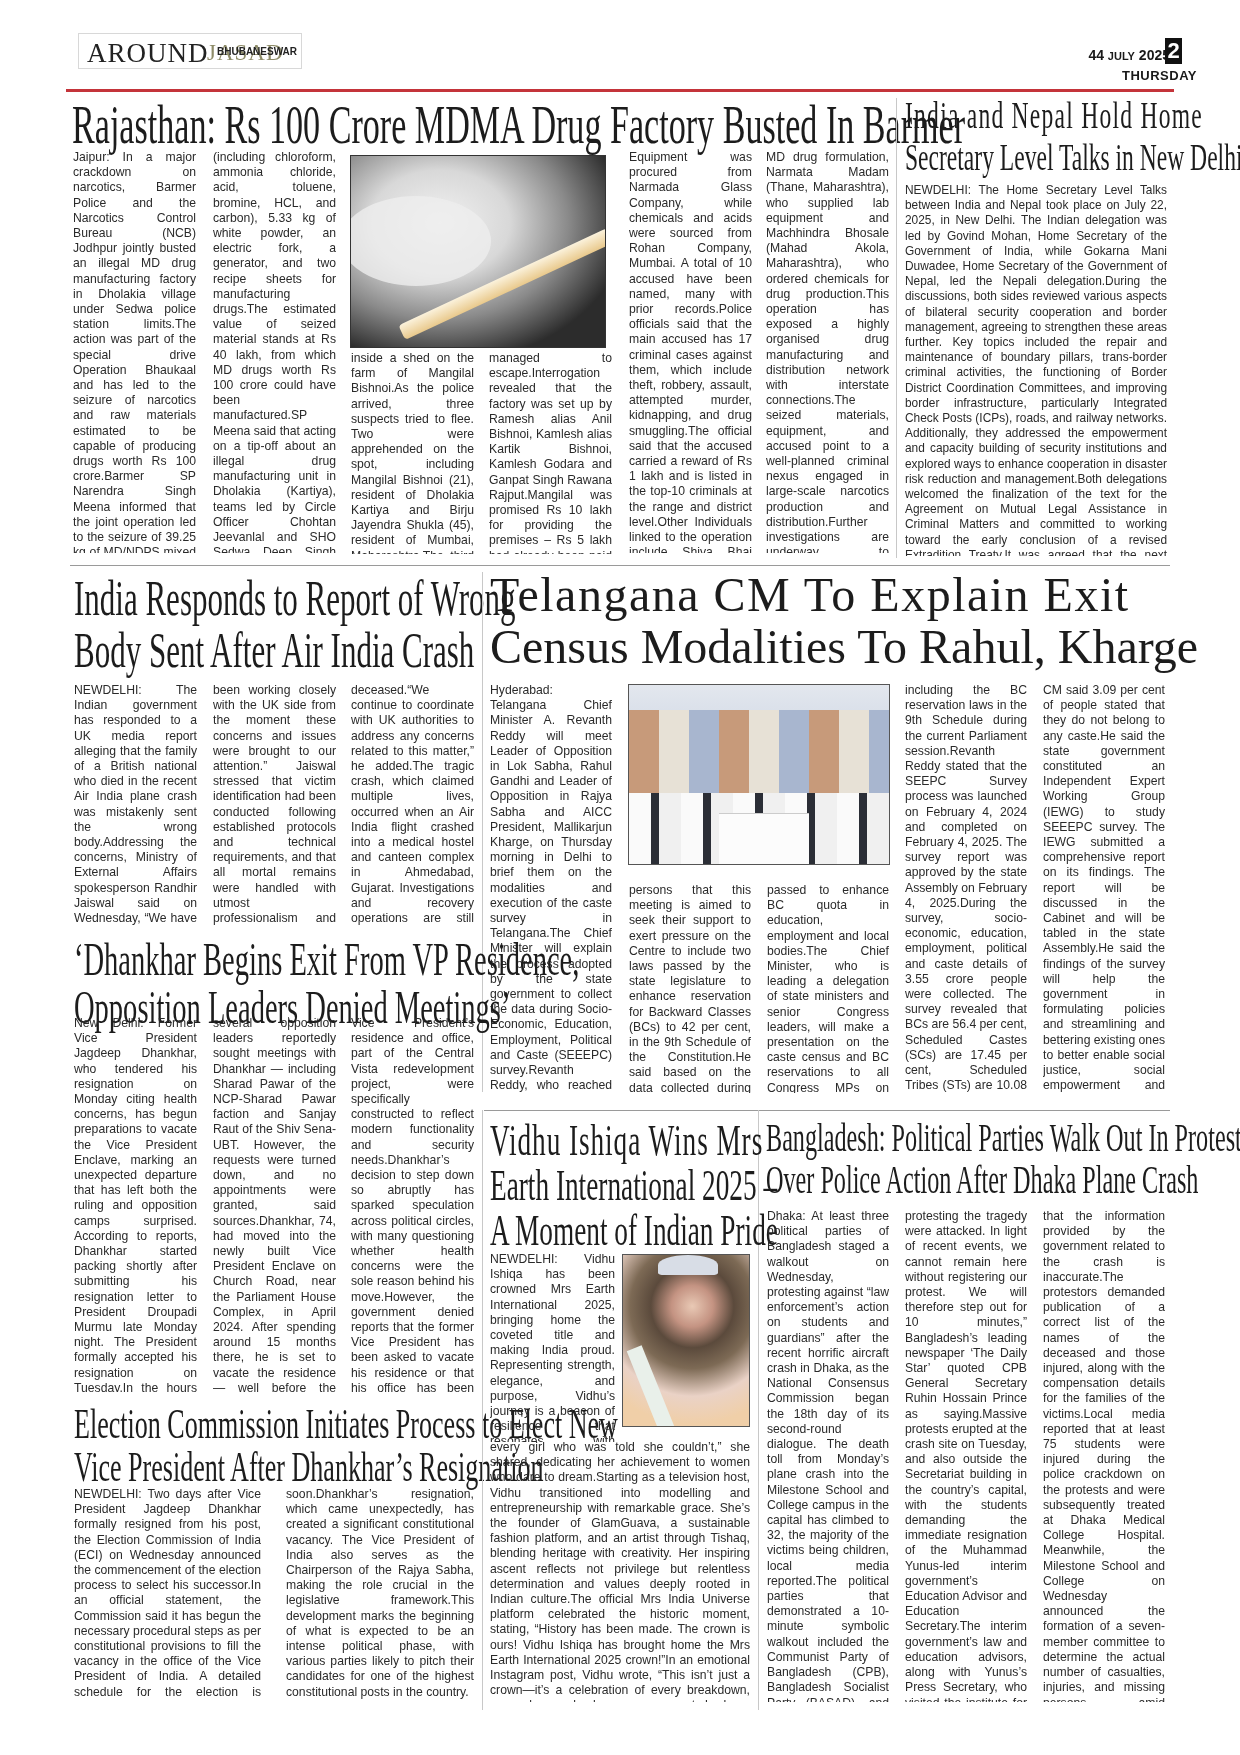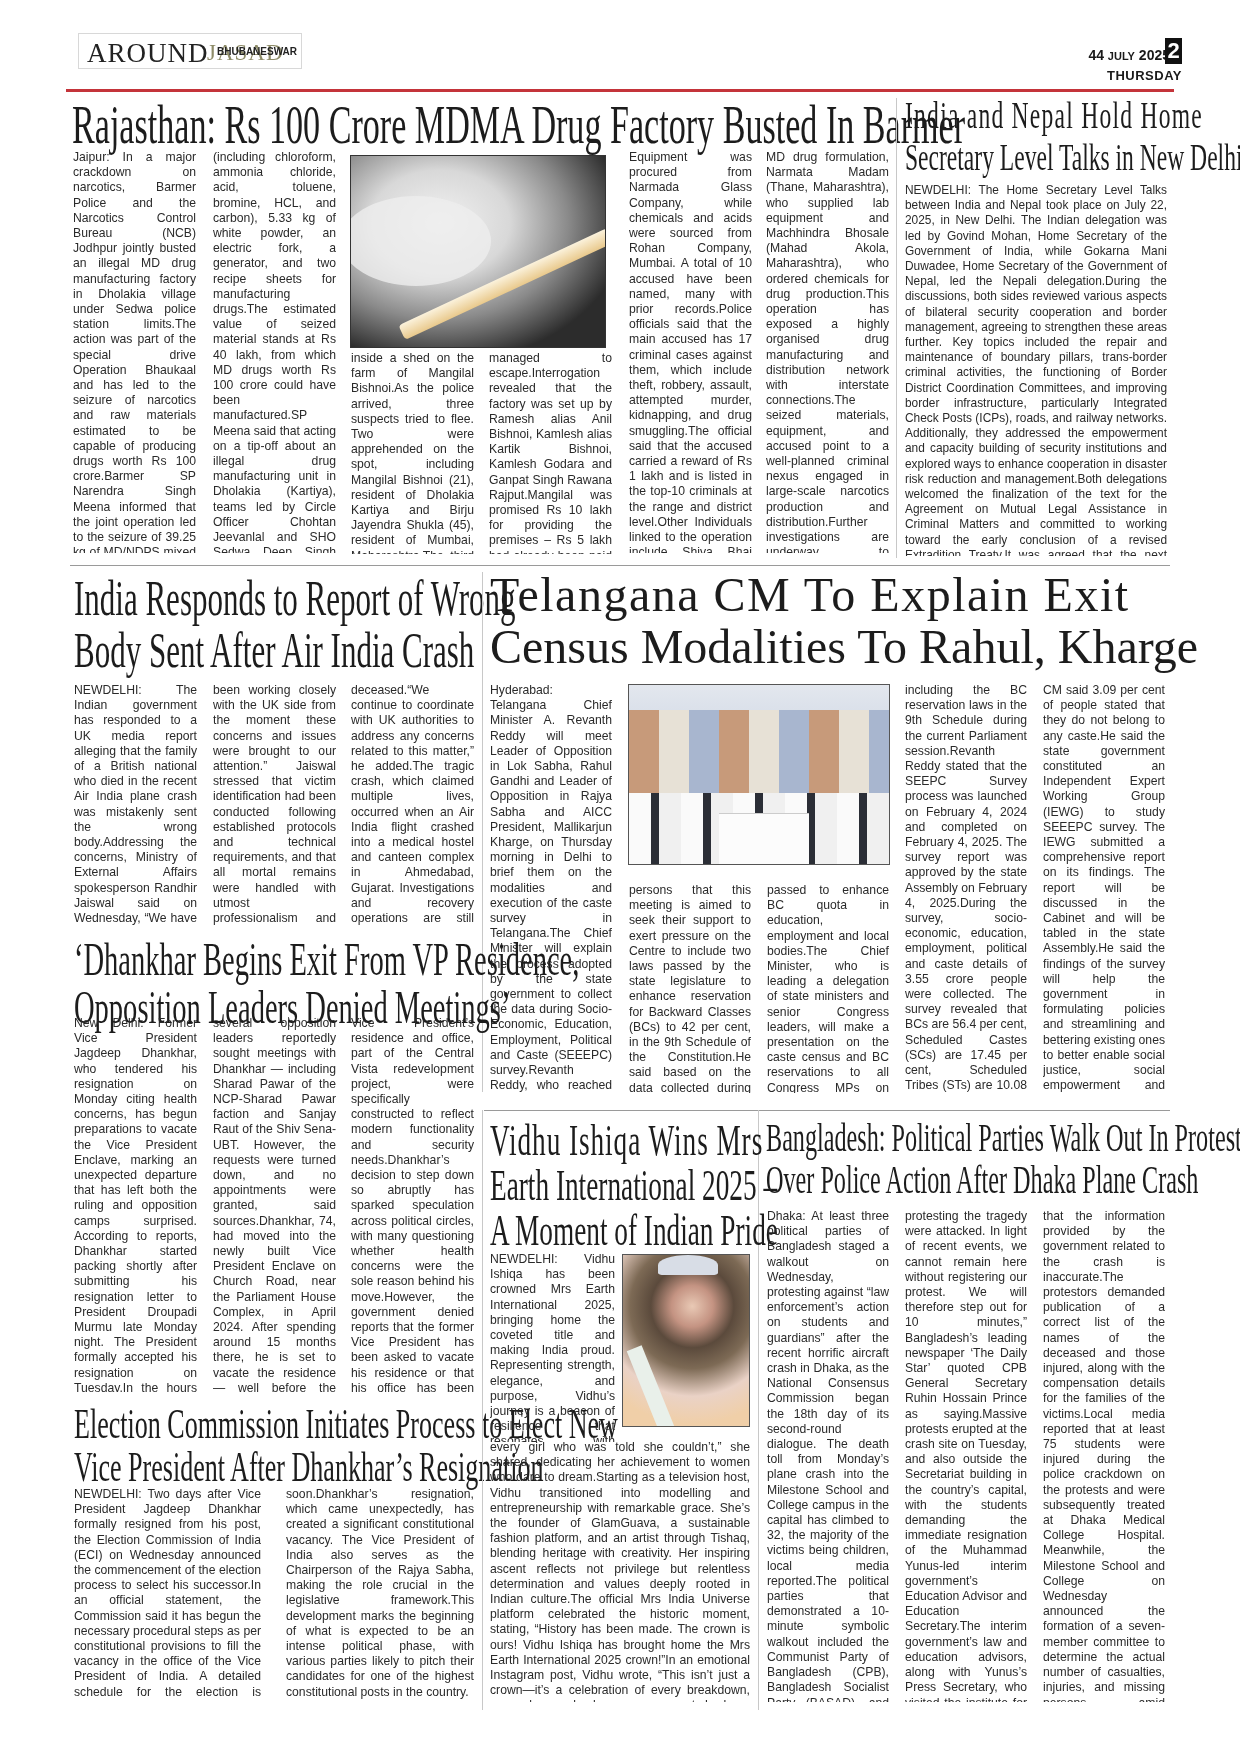--- a/index.html
+++ b/index.html
@@ -6,21 +6,21 @@
   html, body { width: 1240px; height: 1755px; background: #ffffff; overflow: hidden; }
   body { position: relative; font-family: "Liberation Serif", "DejaVu Serif", serif; color: #222; }
   .abs { position: absolute; }
   .masthead-logo { left: 78px; top: 33px; width: 224px; height: 36px; border: 1px solid #d8d8d8; background: #fff; }
   .logo-around { position: absolute; left: 8px; top: 4px; font-size: 27px; letter-spacing: 1px; color: #222; font-family: "Liberation Serif", serif; }
   .logo-odisha { position: absolute; left: 128px; top: 6px; font-size: 23px; color: #8e8c69; letter-spacing: 1px; font-family: "Liberation Serif", serif; }
   .logo-city { position: absolute; right: 4px; bottom: 11px; font-size: 10px; font-weight: bold; font-family: "Liberation Sans", sans-serif; letter-spacing: 0px; color: #222; }
   .date-line { right: 70px; top: 47px; font-family: "Liberation Sans", sans-serif; font-weight: bold; font-size: 14px; color: #1a1a1a; }
   .date-line .month { font-size: 11px; }
   .page-num { right: 58px; top: 38px; width: 17px; height: 26px; background: #111; color: #fff; font-family: "Liberation Sans", sans-serif; font-weight: bold; font-size: 22px; line-height: 26px; text-align: center; }
-  .day { right: 58px; top: 68px; font-family: "Liberation Sans", sans-serif; font-weight: bold; font-size: 13px; color: #1a1a1a; letter-spacing: 0.5px; }
+  .day { right: 43px; top: 68px; font-family: "Liberation Sans", sans-serif; font-weight: bold; font-size: 13px; color: #1a1a1a; letter-spacing: 0.5px; }
   .red-rule { left: 66px; top: 89px; width: 1108px; height: 3px; background: #c4343a; }
   .hrule { background: #9a9a9a; height: 1px; }
   .vrule { background: #c8c8c8; width: 1px; }
   .hl { font-family: "Liberation Serif", serif; color: #1c1c1c; line-height: 1.05; transform-origin: left top; white-space: nowrap; }
   .condensed { transform: scaleX(0.62); }
   .body { font-size: 12.2px; line-height: 15.2px; text-align: justify; color: #2a2a2a; font-family: Liberation Sans, sans-serif; hyphens: none; }
   .col { position: absolute; overflow: hidden; }
   .photo { position: absolute; overflow: hidden; border: 1px solid #555; }
 </style>
 </head>

